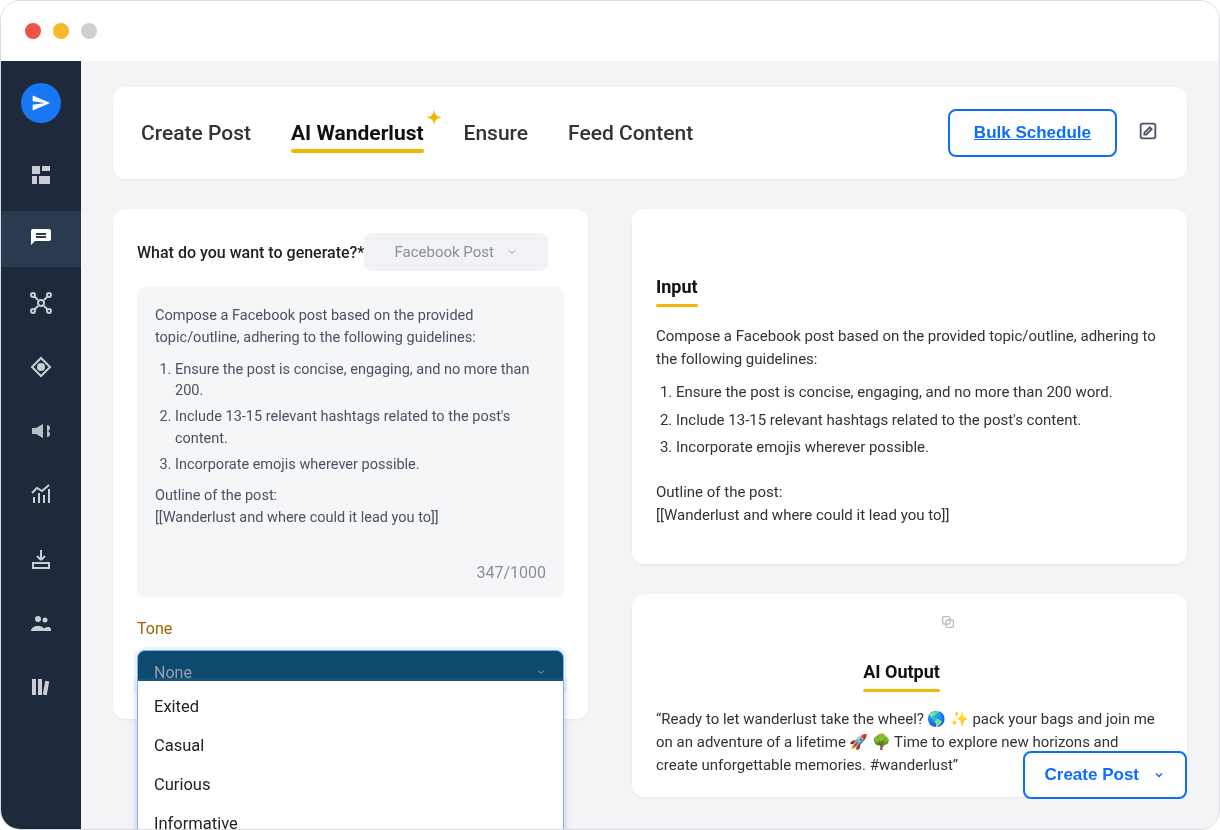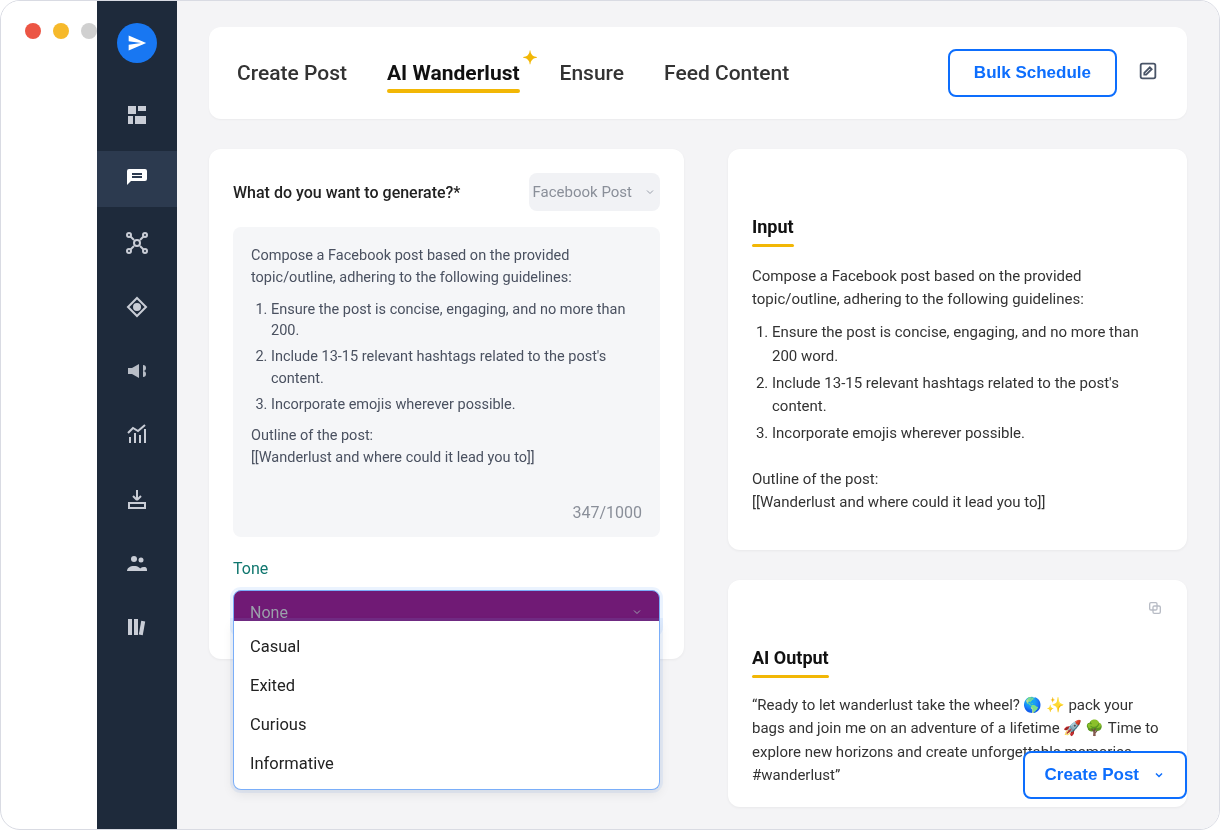--- a/index.html
+++ b/index.html
@@ -5,21 +5,21 @@
   * { box-sizing: border-box; margin: 0; padding: 0; }
   body { font-family: -apple-system, BlinkMacSystemFont, "Segoe UI", Roboto, Helvetica, Arial, sans-serif; background: #fff; }
   .window {
     width: 1220px; height: 830px;
     border: 1px solid #d9dbe3;
     border-radius: 20px;
     overflow: hidden;
     position: relative;
     background: #fff;
     display: flex;
-    flex-direction: row;
+    flex-direction: column;
   }
   .titlebar {
     height: 60px;
     display: flex;
     align-items: center;
     padding-left: 24px;
     gap: 12px;
     background: #fff;
   }
   .dot { width: 16px; height: 16px; border-radius: 50%; }
@@ -107,20 +107,21 @@
   }
   .bulk-btn {
     border: 2px solid #0d6efd;
     color: #0d6efd;
     background: #fff;
     font-weight: 700;
     font-size: 17px;
     padding: 12px 24px;
     border-radius: 8px;
     cursor: pointer;
+    text-decoration: underline;
   }
   .edit-icon {
     margin-left: 20px;
     color: #4a5568;
     cursor: pointer;
   }
 
   .content-grid {
     display: flex;
     gap: 44px;
@@ -132,30 +133,30 @@
 
   .card {
     background: #fff;
     border-radius: 12px;
     padding: 24px;
     box-shadow: 0 1px 3px rgba(0,0,0,0.05);
   }
 
   .gen-header {
     display: flex;
-    justify-content: space-between;
+    justify-content: flex-start;
     align-items: center;
     margin-bottom: 16px;
   }
   .gen-title { font-size: 16px; color: #222; font-weight: 500; }
   .type-select {
     background: #f1f2f5;
     color: #8a8f99;
     border-radius: 8px;
-    padding: 10px 4px;
+    padding: 10px 30px;
     font-size: 15px;
     display: flex;
     align-items: center;
     gap: 12px;
     cursor: pointer;
   }
 
   .prompt-box {
     background: #f5f6f8;
     border-radius: 8px;
@@ -169,35 +170,35 @@
   .char-count {
     text-align: right;
     color: #8a8f99;
     font-size: 16px;
     margin-top: 32px;
   }
 
   .tone-label {
     margin-top: 22px;
     font-size: 16px;
-    color: #0f766e;
+    color: #a16207;
   }
   .tone-select {
     margin-top: 12px;
     border: 1.5px solid #7aaef9;
     border-radius: 8px;
     padding: 12px 16px;
     display: flex;
     justify-content: space-between;
     align-items: center;
     color: #9aa0ab;
     font-size: 16px;
     box-shadow: 0 0 0 3px rgba(122,174,249,0.15);
     cursor: pointer;
-    background: #701a75;
+    background: #0c4a6e;
   }
   .tone-dropdown {
     position: absolute;
     width: 425px;
     background: #fff;
     border-radius: 0 0 8px 8px;
     border: 1.5px solid #7aaef9;
     border-top: none;
     box-shadow: 0 4px 12px rgba(0,0,0,0.08), 0 0 0 3px rgba(122,174,249,0.12);
     z-index: 50;
@@ -234,21 +235,21 @@
     box-shadow: 0 1px 3px rgba(0,0,0,0.05);
     font-size: 15px;
     color: #333;
     line-height: 1.55;
   }
   .right-card + .right-card { margin-top: 30px; }
   .right-card ol { margin: 10px 0 10px 20px; }
   .right-card ol li { margin-bottom: 4px; }
   .ai-output-header {
     display: flex;
-    justify-content: space-between;
+    justify-content: center;
     align-items: flex-start;
   }
   .copy-icon { color: #b8bcc5; cursor: pointer; }
 
   .create-post-btn {
     position: absolute;
     right: 32px;
     bottom: 30px;
     border: 2px solid #0d6efd;
     color: #0d6efd;
@@ -404,22 +405,22 @@
             <div class="tone-label">Tone</div>
             <div class="tone-select" id="tone-select-el">
               <span>None</span>
               <svg class="chevron-down" viewBox="0 0 24 24" fill="none" stroke="#9aa0ab" stroke-width="2">
                   <polyline points="6 9 12 15 18 9"></polyline>
                 </svg>
             </div>
           </div>
 
           <div class="tone-dropdown" id="tone-dropdown-el" style="left: 56px; top: 619.75px; width: 427px;">
+            <div class="tone-option">Exited</div>
             <div class="tone-option">Casual</div>
-            <div class="tone-option">Exited</div>
             <div class="tone-option">Curious</div>
             <div class="tone-option">Informative</div>
 
           </div>
         </div>
 
         <div class="right-col">
           <div class="right-card">
             <div class="section-title">Input</div>
             <div style="height:12px"></div>

